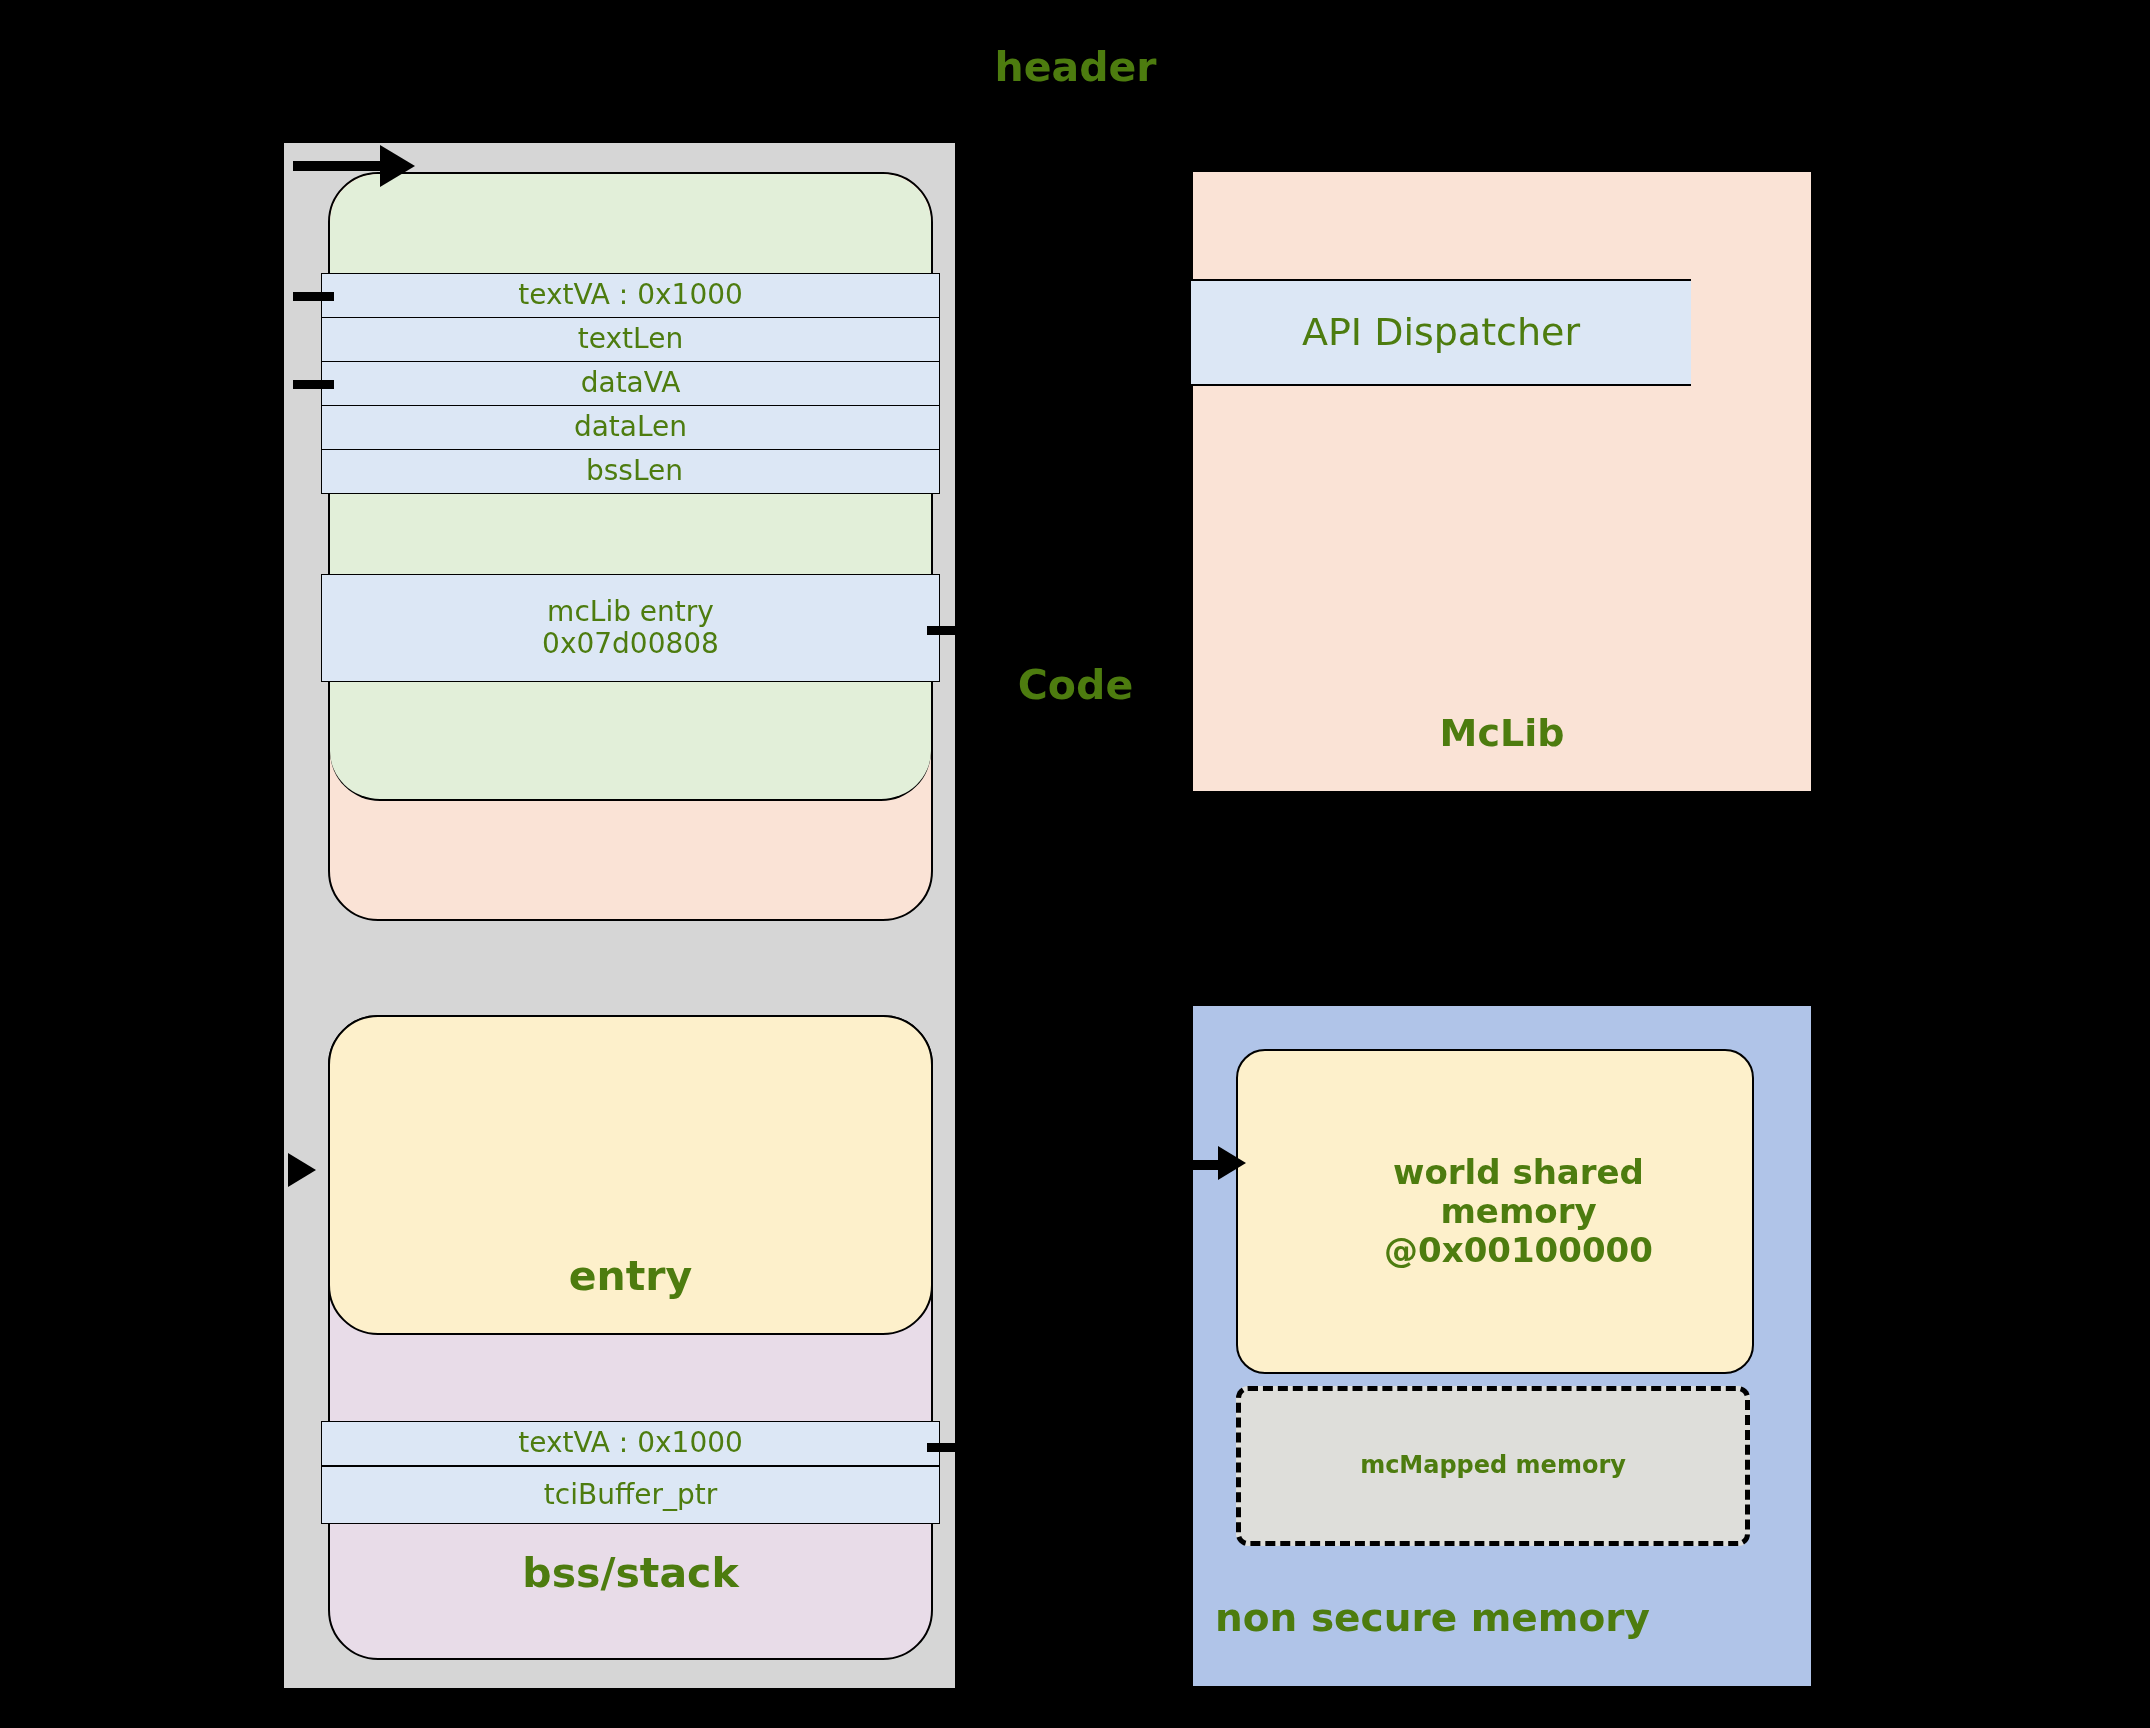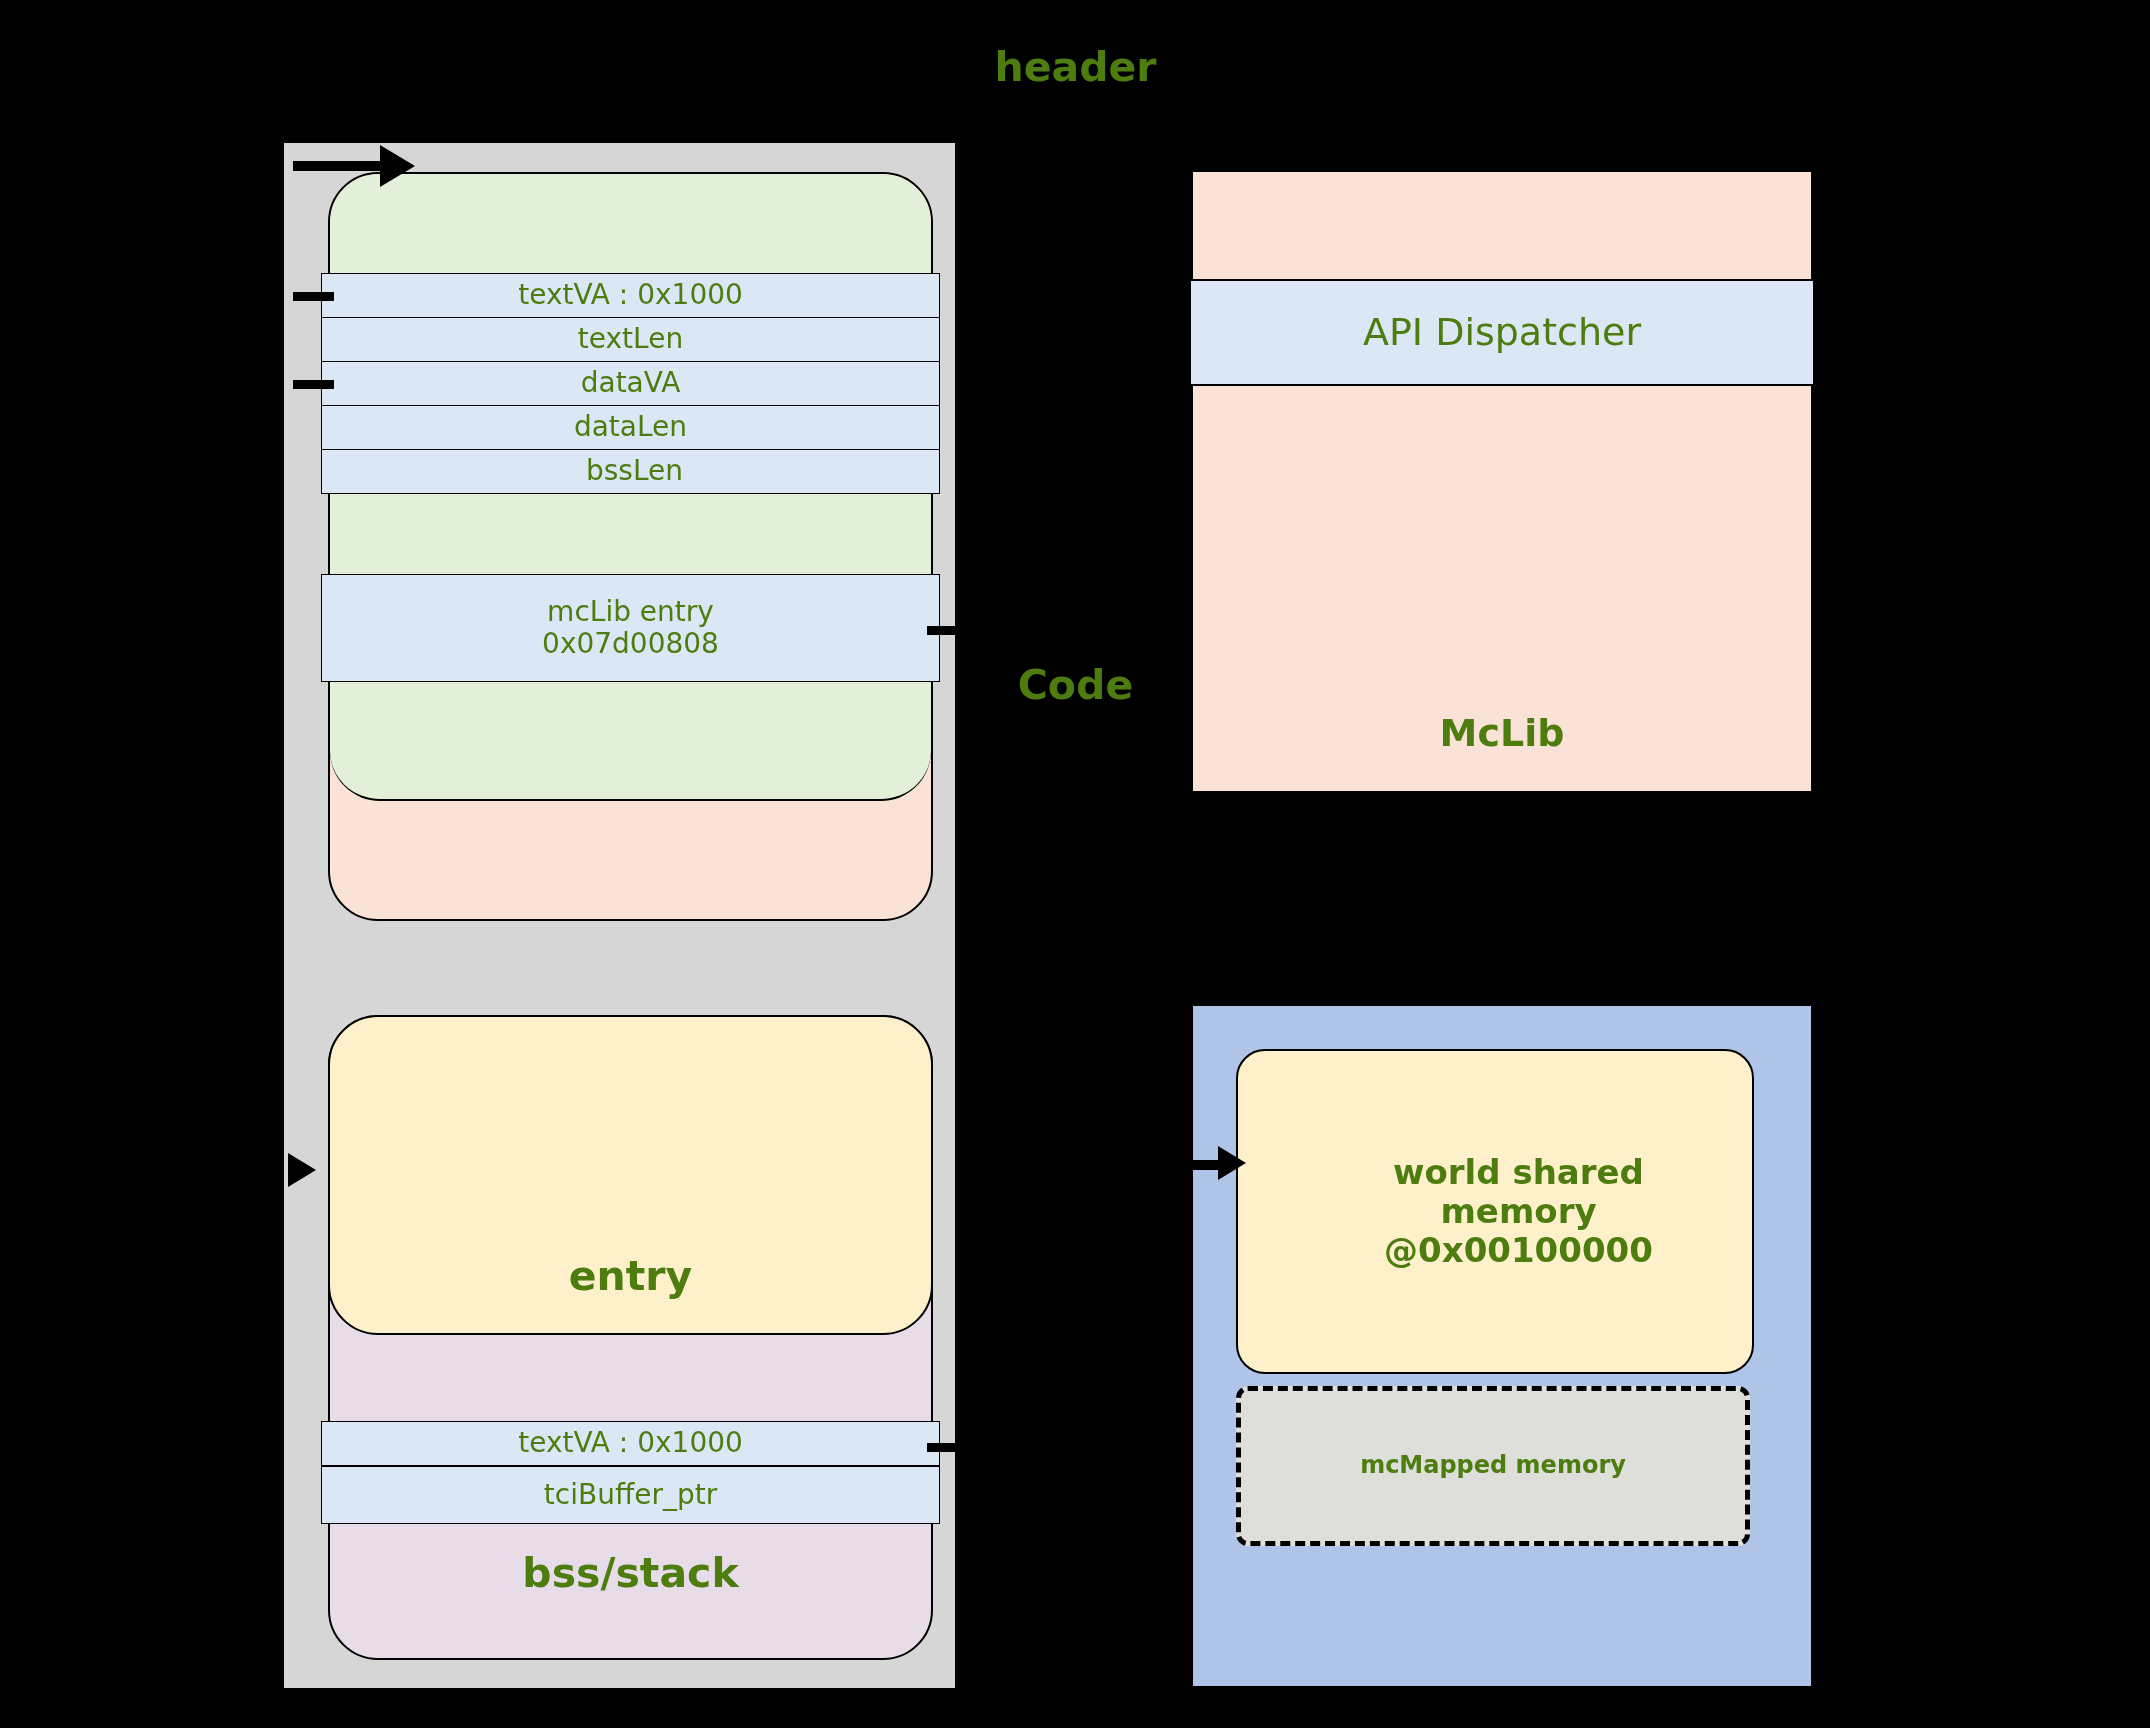--- a/index.html
+++ b/index.html
@@ -129,21 +129,21 @@
     left: 1191px;
     top: 170px;
     width: 622px;
     height: 623px;
     background: #fae3d6;
     border: 2.3px solid #000000;
   }
   #api-dispatcher {
     left: 1191px;
     top: 279px;
-    width: 622px;
+    width: 500px;
     height: 107px;
     background: #dce7f5;
     border-top: 2.3px solid #000000;
     border-bottom: 2.3px solid #000000;
     font-size: 38px;
   }
   #mclib-label {
     left: 1191px;
     top: 707px;
     width: 622px;
@@ -280,18 +280,19 @@
   <div class="abs ctr" id="wsm-box">
     <div>world shared</div>
     <div>memory</div>
     <div>@0x00100000</div>
   </div>
 
   <div class="abs ctr" id="mcmapped-box">
     <span>mcMapped memory</span>
   </div>
 
+  <div class="abs ctr" id="nonsecure-label">non secure memory</div>
 
   <div class="abs stroke" style="left:1175px;top:1160px;width:50px;height:10px;"></div>
   <div class="abs arrowhead" style="left:1218px;top:1146px;border-left-width:28px;border-top-width:17px;border-bottom-width:17px;"></div>
 
 </div>
 
 
 </body></html>

